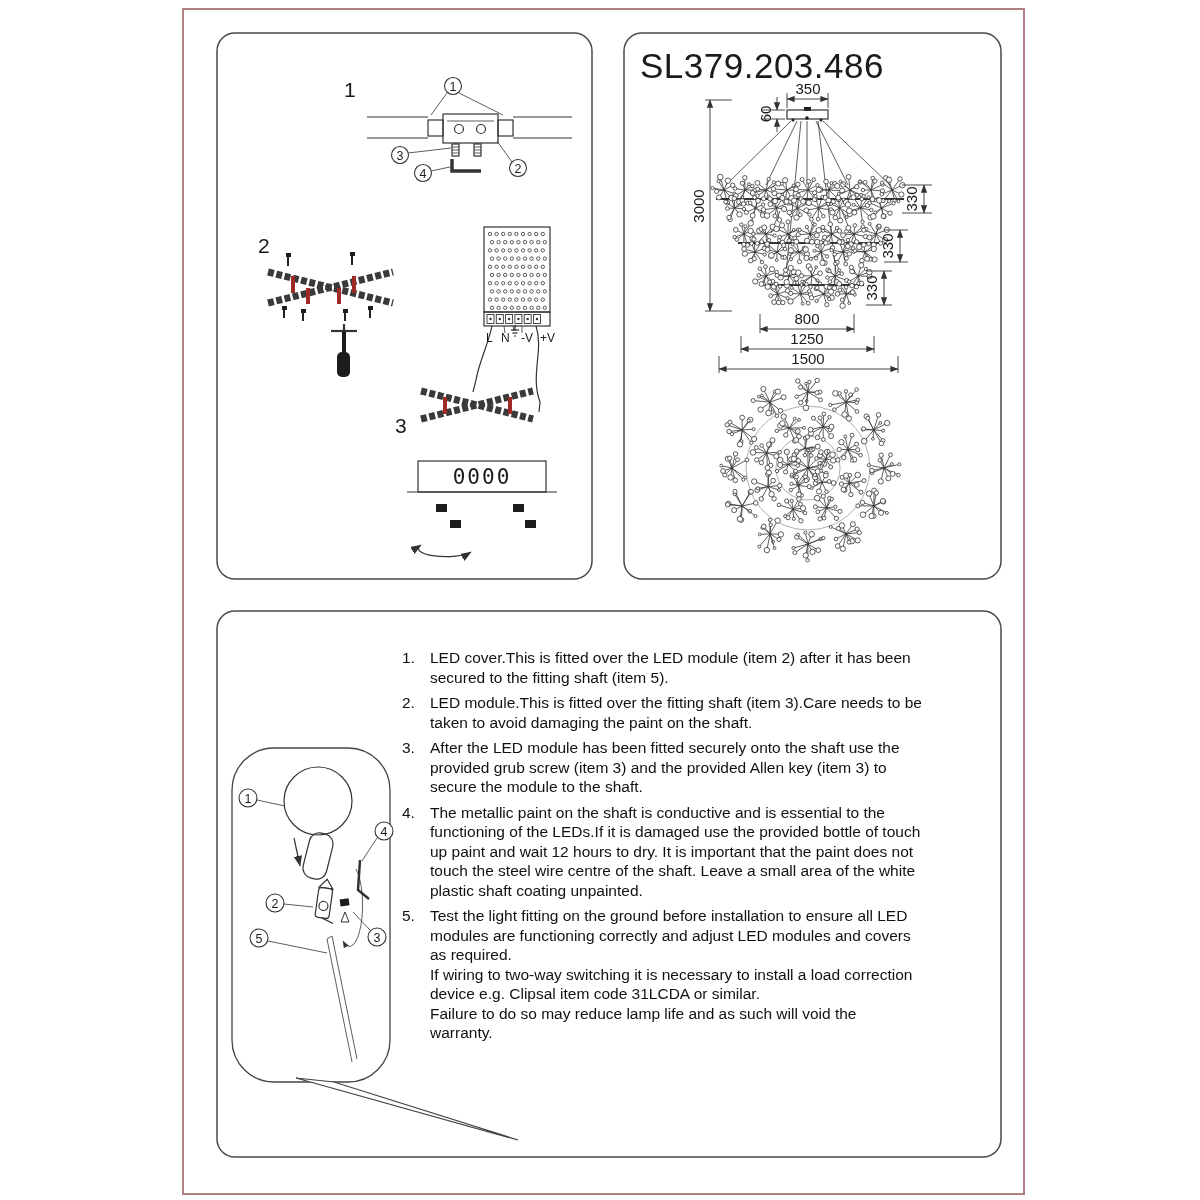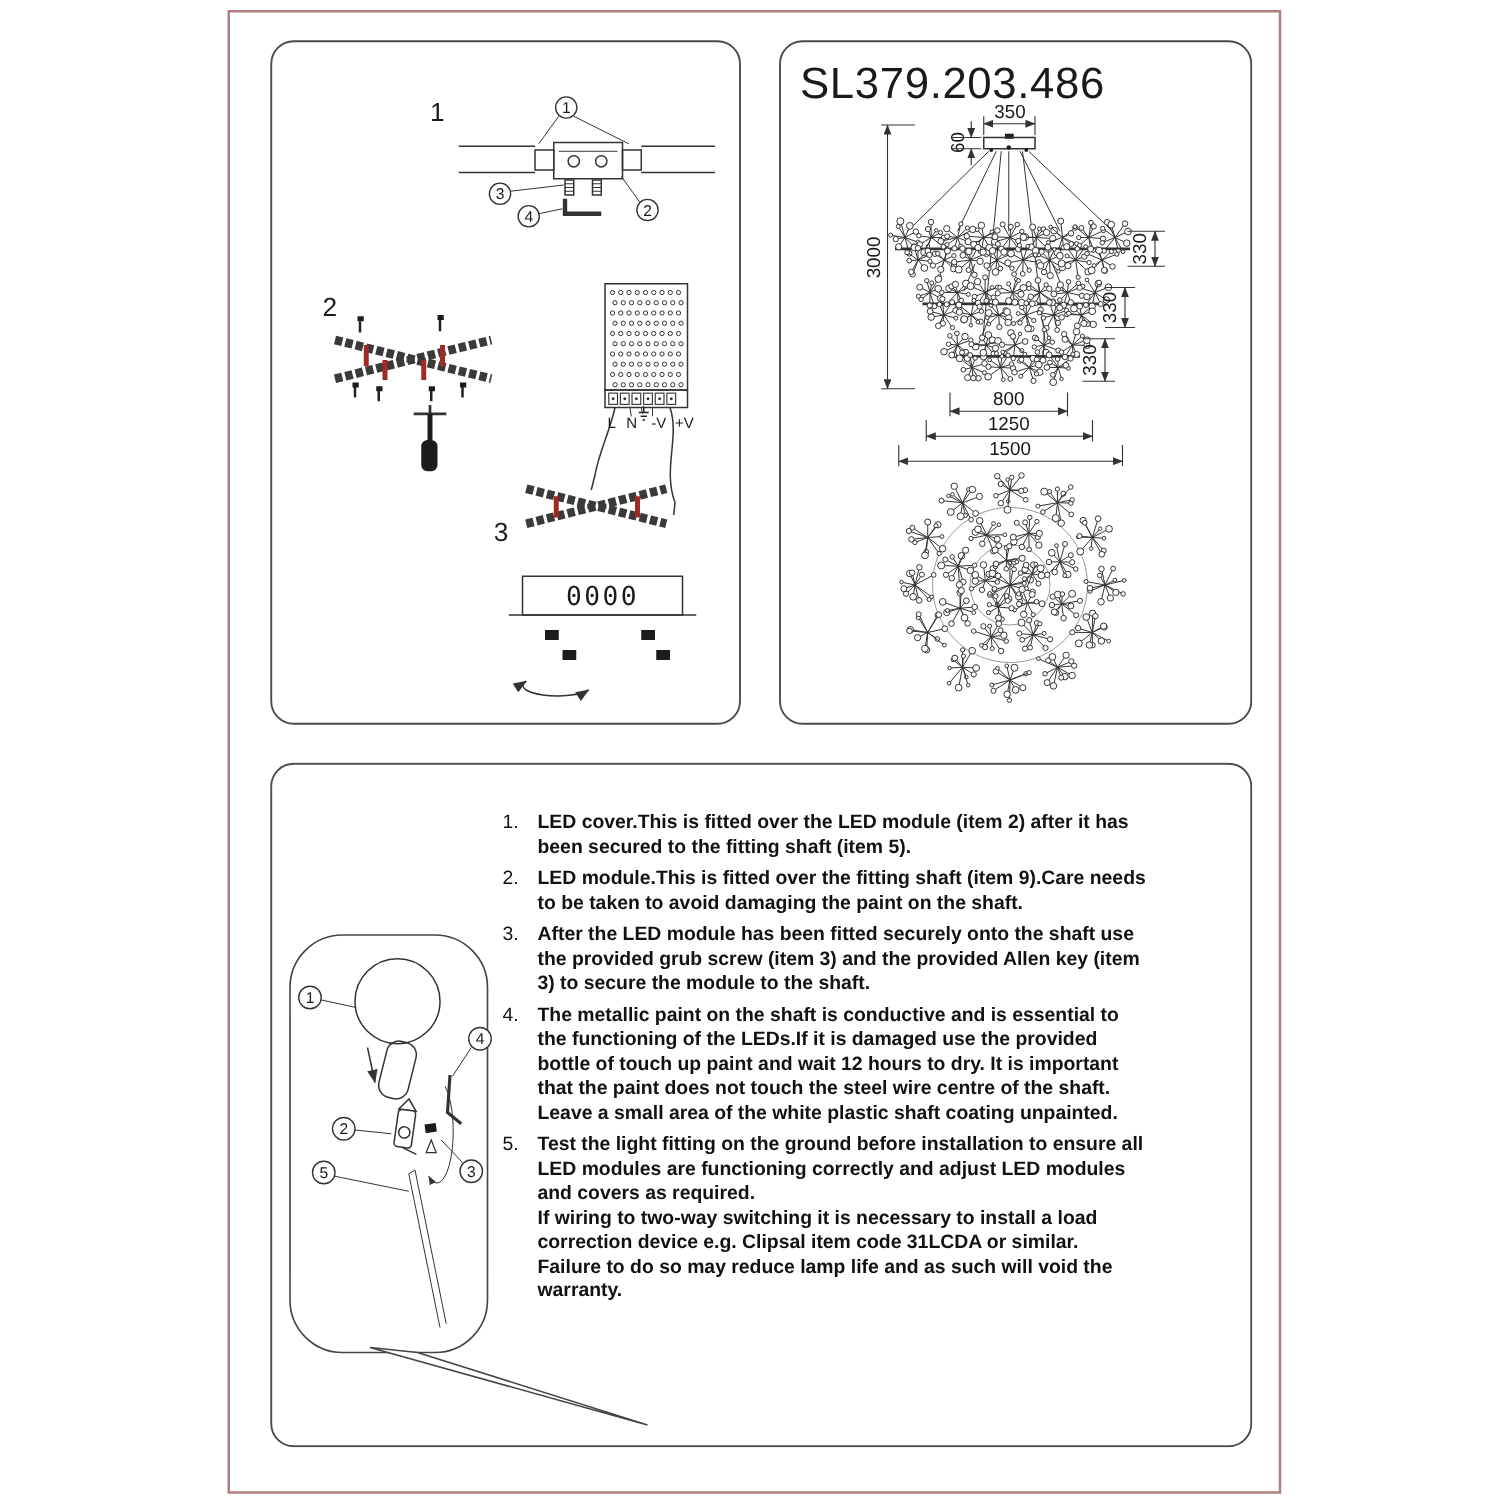--- a/index.html
+++ b/index.html
@@ -23,21 +23,21 @@
   .slots{font-family:"DejaVu Sans Mono",monospace;font-size:21px;letter-spacing:2px;text-anchor:middle;}
   .pin{fill:var(--color-pin,#9e2b25);stroke:none;}
   .bar{stroke:#3a3a3a;stroke-width:7;stroke-dasharray:6 2.5;fill:none;}
   .blk{fill:#1c1c1c;stroke:none;}
   .burst line{stroke:#333;stroke-width:0.8;}
   .burst circle{fill:#fff;stroke:#333;stroke-width:0.8;}
   .instructions{position:absolute;left:402px;top:648px;width:520px;z-index:2;
                 font-size:15.5px;line-height:1.26;color:#111;}
   .instr-item{display:flex;margin-bottom:6px;}
   .instr-num{width:28px;flex:none;}
-  .instr-txt{flex:1;white-space:pre-line;font-weight:bold;}
+  .instr-txt{flex:1;white-space:pre-line;}
 </style>
 </head>
 <body>
 
 <div class="page">
   <div class="frame"></div>
 
   <svg style="left:216px;top:32px;" width="377" height="548" viewBox="216 32 377 548">
     <defs>
       <marker id="ah" markerWidth="9.5" markerHeight="7" refX="8.5" refY="3.5" orient="auto-start-reverse">
@@ -1761,21 +1761,21 @@
     </g>
   </svg>
 
   <div class="instructions">
     <div class="instr-item">
       <div class="instr-num">1.</div>
       <div class="instr-txt">LED cover.This is fitted over the LED module (item 2) after it has been secured to the fitting shaft (item 5).</div>
     </div>
     <div class="instr-item">
       <div class="instr-num">2.</div>
-      <div class="instr-txt">LED module.This is fitted over the fitting shaft (item 9).Care needs to be taken to avoid damaging the paint on the shaft.</div>
+      <div class="instr-txt">LED module.This is fitted over the fitting shaft (item 3).Care needs to be taken to avoid damaging the paint on the shaft.</div>
     </div>
     <div class="instr-item">
       <div class="instr-num">3.</div>
       <div class="instr-txt">After the LED module has been fitted securely onto the shaft use the provided grub screw (item 3) and the provided Allen key (item 3) to secure the module to the shaft.</div>
     </div>
     <div class="instr-item">
       <div class="instr-num">4.</div>
       <div class="instr-txt">The metallic paint on the shaft is conductive and is essential to the functioning of the LEDs.If it is damaged use the provided bottle of touch up paint and wait 12 hours to dry. It is important that the paint does not touch the steel wire centre of the shaft. Leave a small area of the white plastic shaft coating unpainted.</div>
     </div>
     <div class="instr-item">

